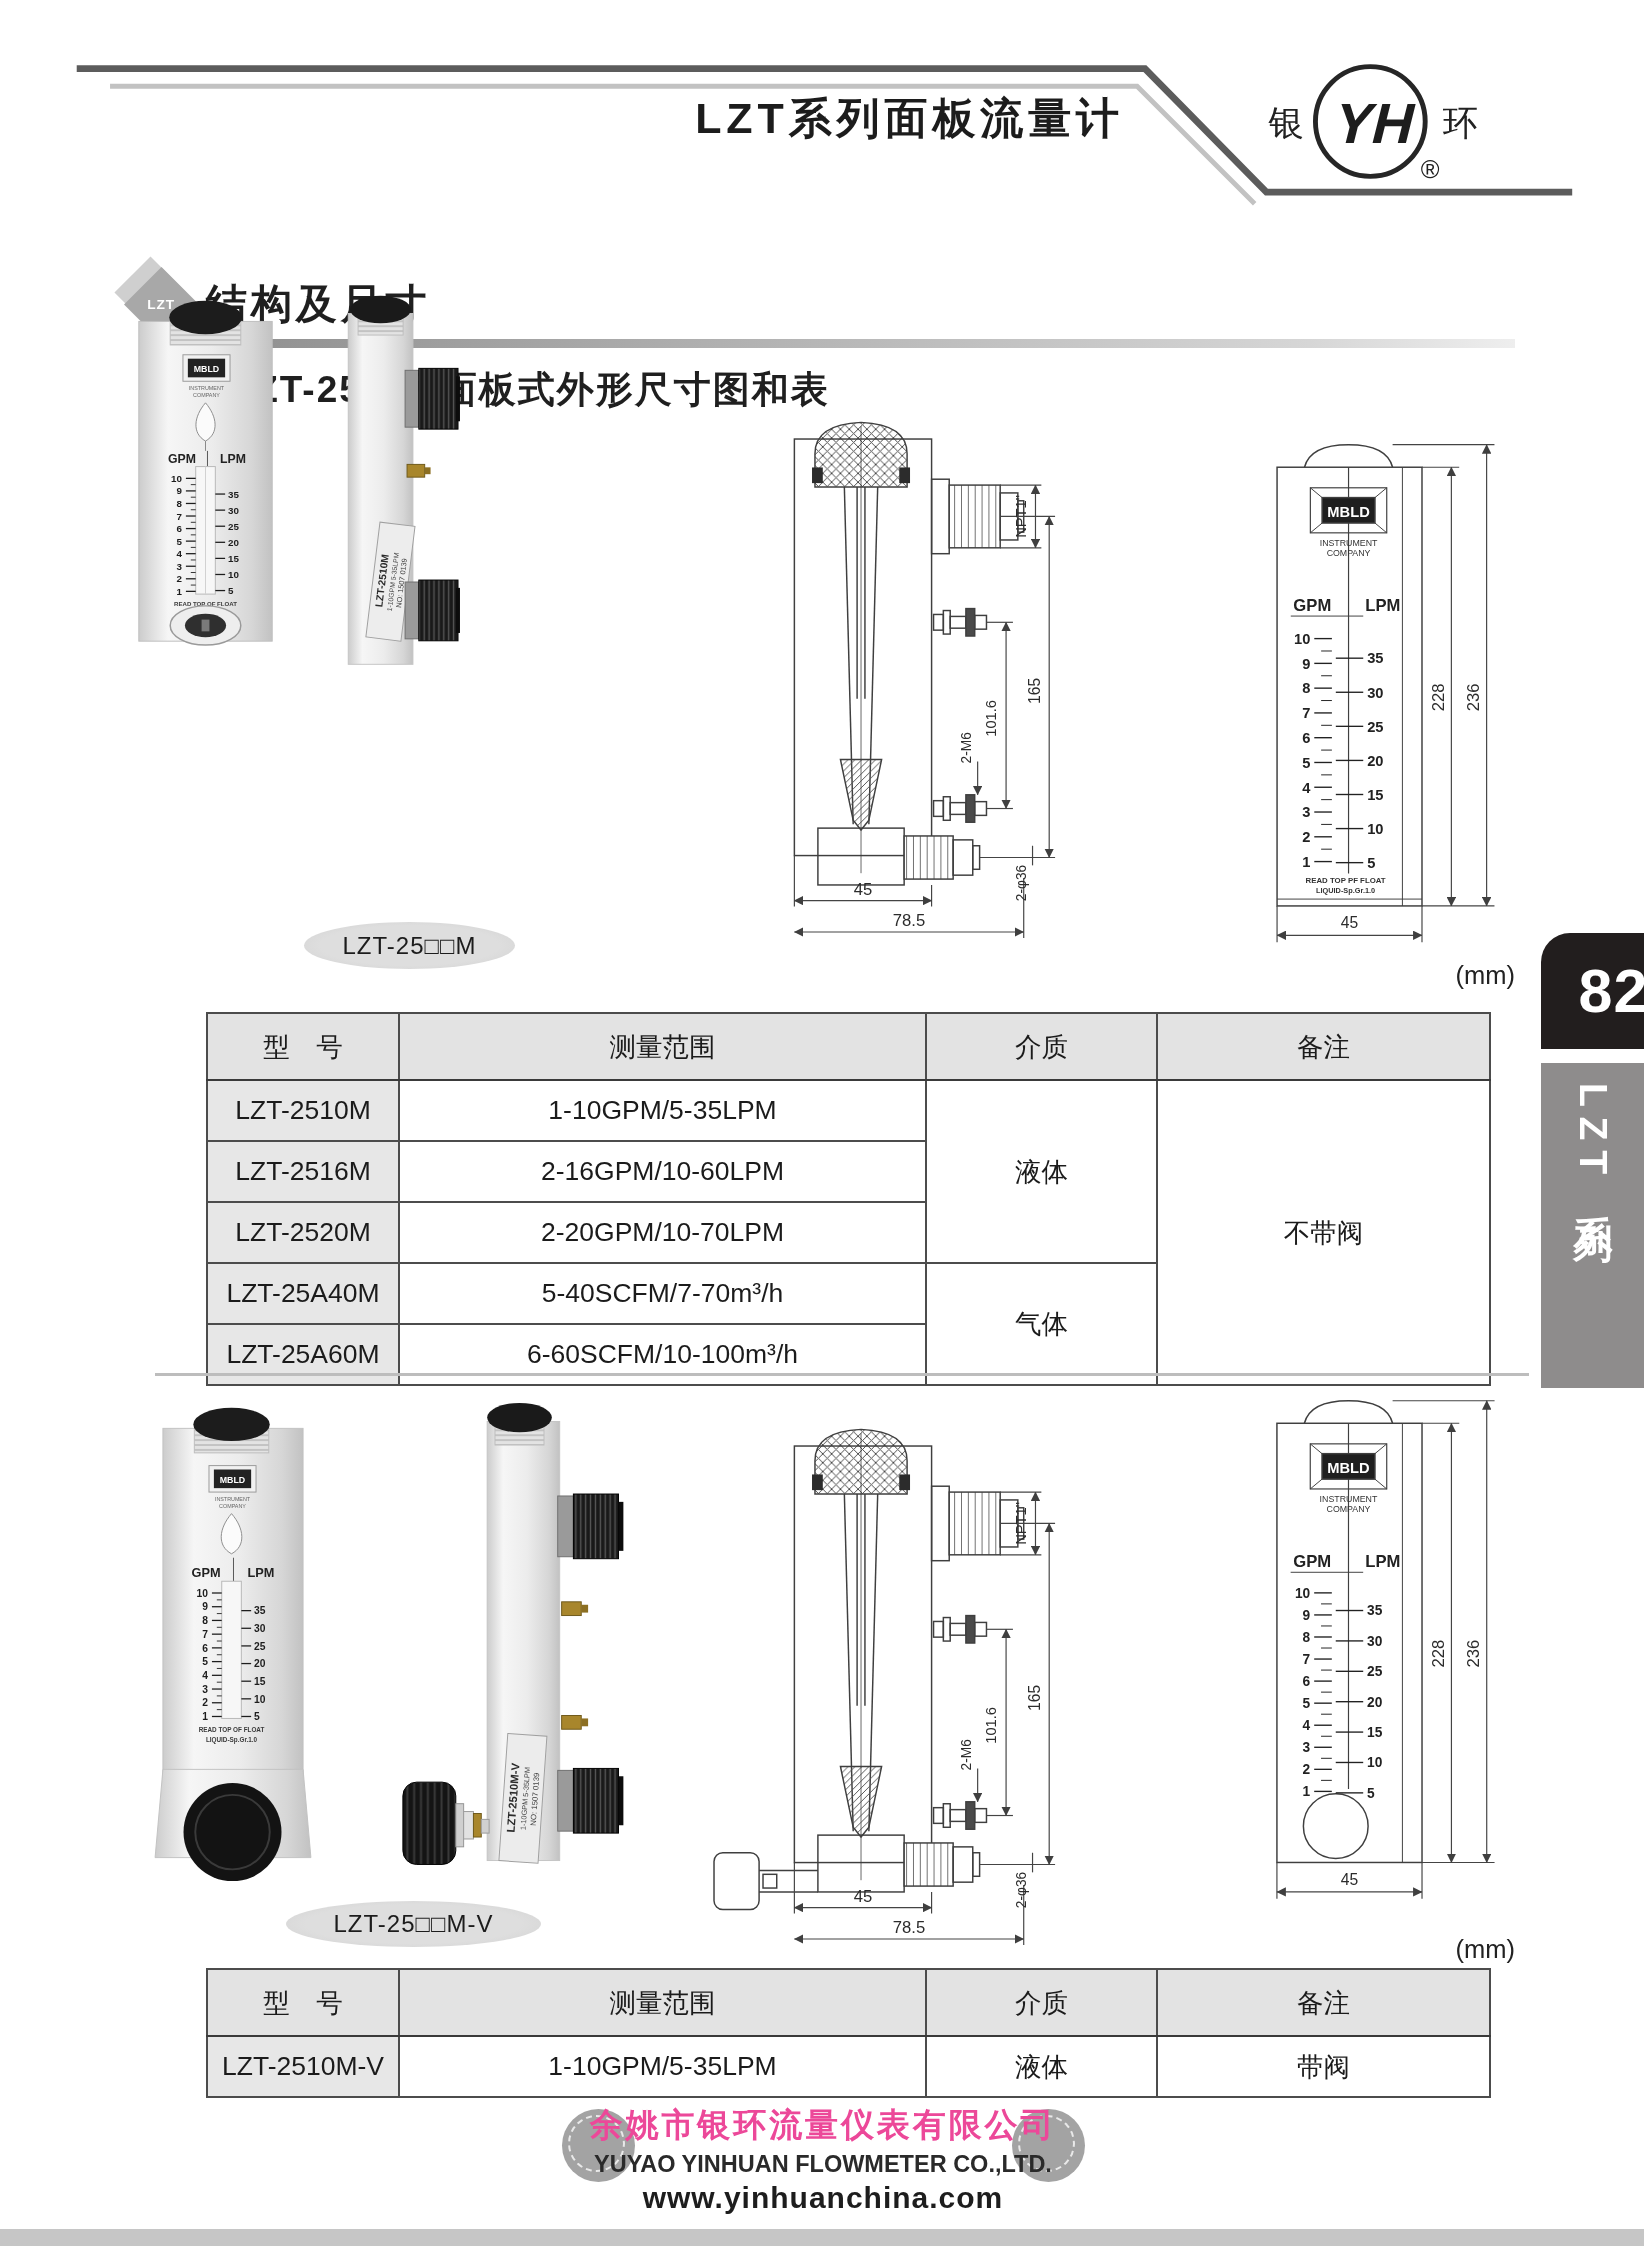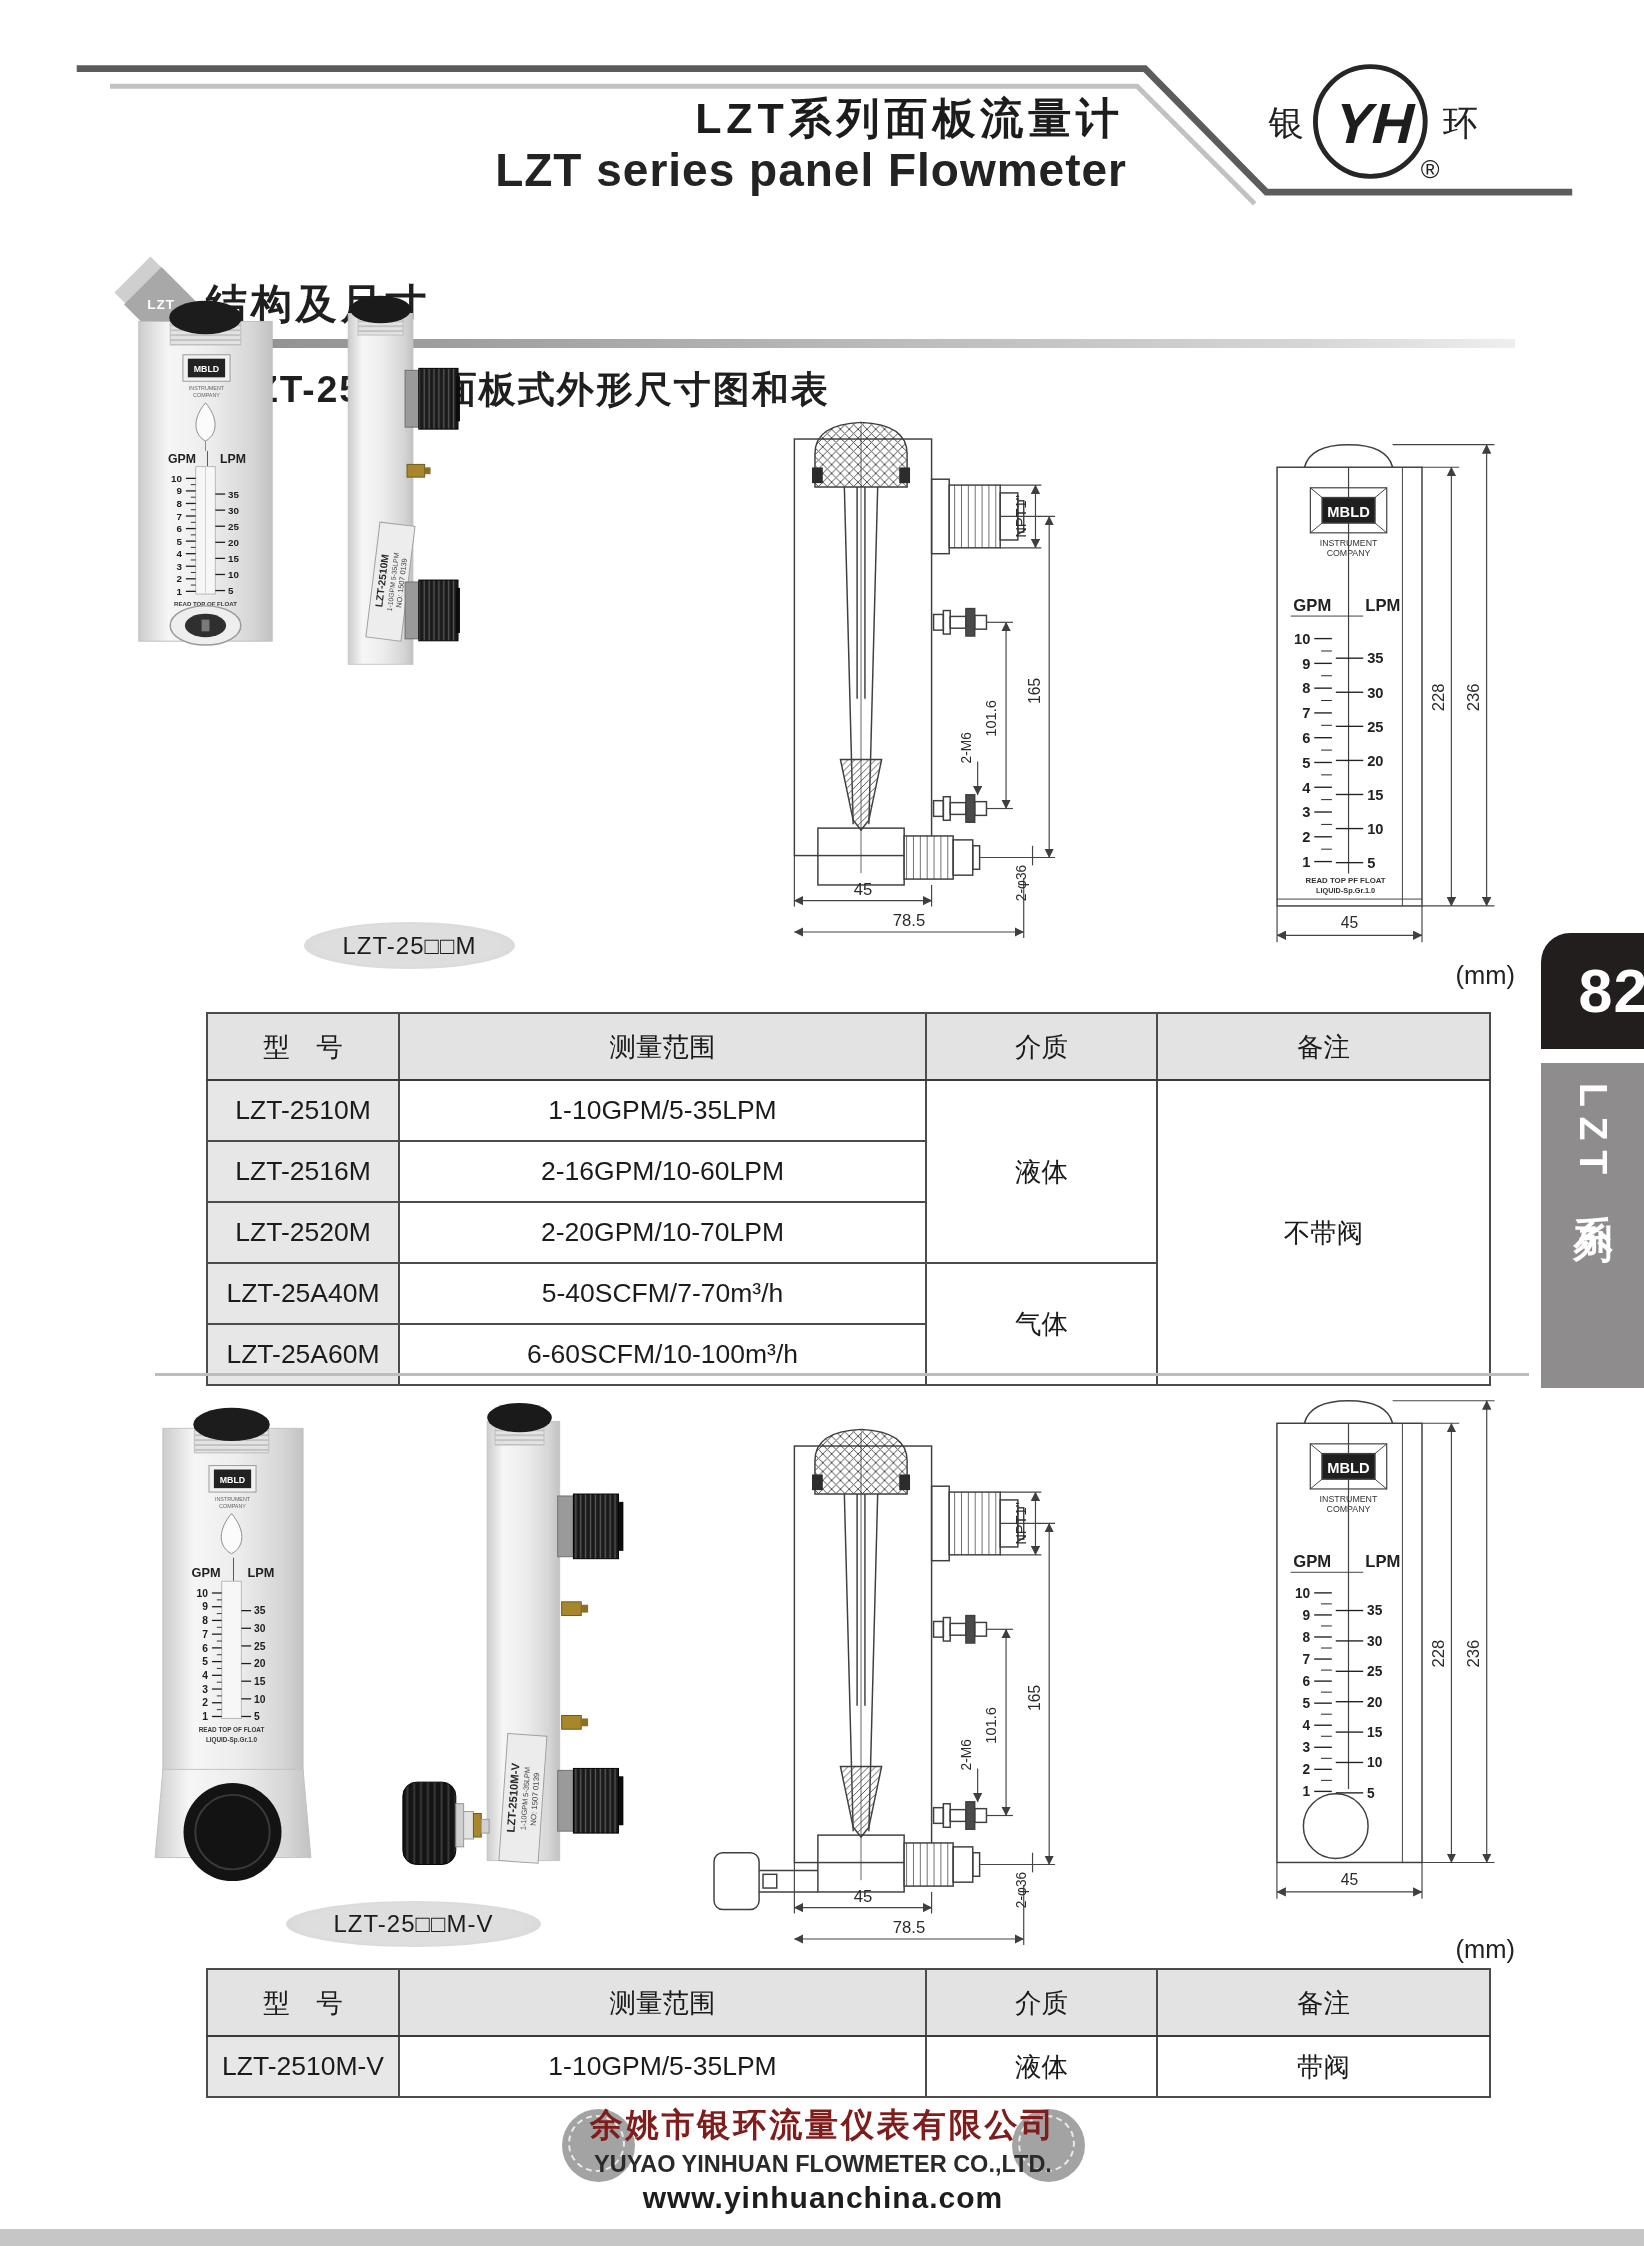--- a/index.html
+++ b/index.html
@@ -41,21 +41,21 @@
 
   .tab-black { position:absolute; left:1541px; top:933px; width:104px; height:116px;
                background:#221e1e; border-top-left-radius:29px; display:flex; align-items:center; justify-content:center; }
   .tab-black span { color:#fff; font-size:61px; font-weight:bold; letter-spacing:1px;margin-left:41px; }
   .tab-gray { position:absolute; left:1541px; top:1063px; width:104px; height:325px; background:#8e8c8c;
               display:flex; justify-content:center; padding-top:19.6px; box-sizing:border-box; }
   .tab-gray span { writing-mode:vertical-rl; text-orientation:mixed; color:#fff; font-size:39px;
               font-weight:bold; letter-spacing:9.8px; }
 
   .footer { position:absolute; left:585px; top:2103px; width:476px; text-align:center; }
-  .footer .zh { font-family:Liberation Mono, monospace; font-size:33px; font-weight:bold; letter-spacing:2.9px; color:#7f1d1d; }
+  .footer .zh { font-family:Liberation Mono, monospace; font-size:33px; font-weight:bold; letter-spacing:2.9px; color:#ec4899; }
   .footer .en { font-size:23.5px; font-weight:bold; color:#2a2a2a; margin-top:2.9px; letter-spacing:0px; }
   .footer .web { font-size:30px; font-weight:bold; color:#1d1d1d; margin-top:2.9px; letter-spacing:1px; }
   .seal { position:absolute; width:73px; height:73px; border-radius:50%; background:#a3a3a3; top:2109px; }
   .seal .inner { margin:5.9px; width:57px; height:57px; border:2px dashed #e9e9e9; border-radius:50%; box-sizing:border-box; }
   .bottom-band { position:absolute; left:0; top:2229px; width:1645px; height:17.6px; background:#c6c6c6; }
 </style>
 </head>
 <body>
 
 <div class="page">
@@ -102,21 +102,20 @@
     <polyline points="112,88 1160,88 1280,208" fill="none" stroke="#c2c2c2" stroke-width="5"></polyline>
     <g>
       <circle cx="1398" cy="124" r="56" fill="#ffffff" stroke="#262626" stroke-width="5"></circle>
       <text x="0" y="0" transform="translate(1398,146) skewX(-14)" text-anchor="middle" font-size="58" font-weight="bold" fill="#1d1d1d">YH</text>
       <text x="1312" y="138" text-anchor="middle" font-size="36" fill="#222">银</text>
       <text x="1490" y="138" text-anchor="middle" font-size="36" fill="#222">环</text>
       <text x="1459" y="182" text-anchor="middle" font-size="26" fill="#222">®</text>
     </g>
   </svg>
   <div class="title-zh">LZT系列面板流量计</div>
-  <div class="title-en">LZT series panel Flowmeter</div>
 
   <div class="badge-diamond-back"></div>
   <div class="badge-diamond">
       <span>LZT</span>
     </div>
   <div class="sec-title">结构及尺寸</div>
   <div class="sec-rule"></div>
   <div class="sub-title">
     <span class="tri"></span>
     <span class="txt">LZT-25系列面板式外形尺寸图和表</span>

